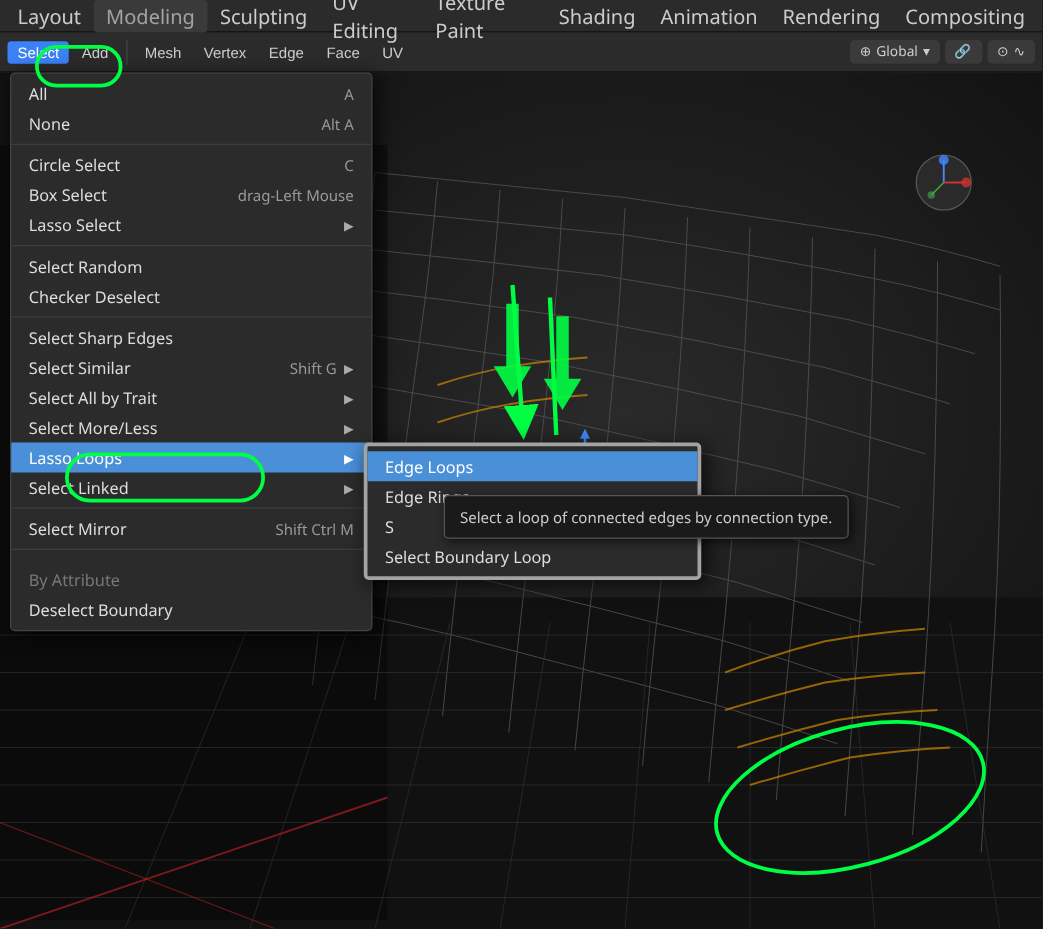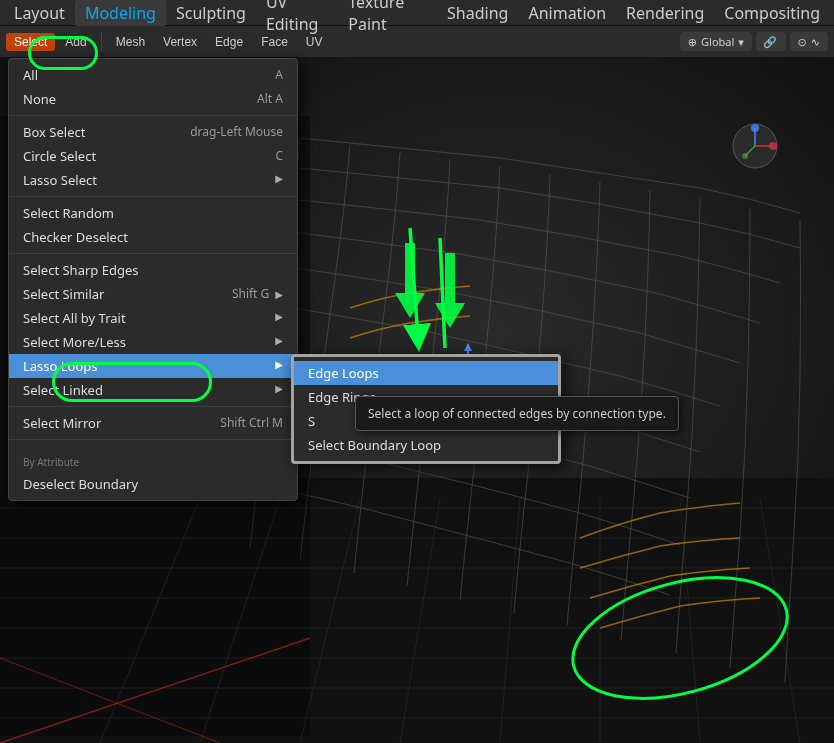--- a/index.html
+++ b/index.html
@@ -23,21 +23,21 @@
     }
     .top-menubar .tab {
       padding: 2px 10px;
       font-size: 16px;
       color: #ccc;
       cursor: pointer;
       border-radius: 3px;
     }
     .top-menubar .tab.active {
       background: #3a3a3a;
-      color: #0ea5e9;
+      color: #a3a3a3;
     }
 
     
     .toolbar {
       height: 32px;
       background: #2b2b2b;
       display: flex;
       align-items: center;
       padding: 0 6px;
       gap: 2px;
@@ -46,21 +46,21 @@
     .toolbar .tool-btn {
       padding: 2px 8px;
       font-size: 12px;
       color: #ccc;
       cursor: pointer;
       border-radius: 3px;
       background: transparent;
       border: none;
     }
     .toolbar .tool-btn.active {
-      background: #c2410c;
+      background: #3b82f6;
       color: #fff;
     }
     .toolbar-divider {
       width: 1px;
       height: 20px;
       background: #444;
       margin: 0 4px;
     }
     .toolbar-right {
       margin-left: auto;
@@ -104,21 +104,21 @@
       width: 290px;
       background: #2b2b2b;
       border: 1px solid #444;
       border-radius: 4px;
       padding: 4px 0;
       z-index: 100;
       box-shadow: 4px 4px 16px rgba(0,0,0,0.7);
     }
     .menu-item {
       display: flex;
-      align-items: flex-start;
+      align-items: center;
       justify-content: space-between;
       padding: 3px 14px;
       font-size: 13px;
       color: #ddd;
       cursor: pointer;
       white-space: nowrap;
     }
     .menu-item.highlighted { background: #4a90d9; color: #fff; }
     .menu-item .shortcut {
       color: #999;
@@ -129,21 +129,21 @@
     .menu-item.highlighted .arrow { color: #fff; }
     .menu-separator {
       height: 1px;
       background: #3d3d3d;
       margin: 4px 0;
     }
     .menu-item-disabled {
       display: flex;
       align-items: center;
       padding: 3px 14px;
-      font-size: 10px;
+      font-size: 13px;
       color: #777;
       margin-top: 12px;
     }
 
     
     .submenu {
       position: absolute;
       top: 354px;
       left: 291px;
       width: 270px;
@@ -371,27 +371,27 @@
 
   <div class="menu-item">
     <span>None</span>
     <span class="shortcut">Alt A</span>
   </div>
 
 
   <div class="menu-separator"></div>
 
   <div class="menu-item">
+    <span>Circle Select</span>
+    <span class="shortcut">C</span>
+  </div>
+
+  <div class="menu-item">
     <span>Box Select</span>
     <span class="shortcut">drag-Left Mouse</span>
-  </div>
-
-  <div class="menu-item">
-    <span>Circle Select</span>
-    <span class="shortcut">C</span>
   </div>
 
   <div class="menu-item">
     <span>Lasso Select</span>
     <span class="arrow">▶</span>
   </div>
 
   <div class="menu-separator"></div>
 
   <div class="menu-item">

